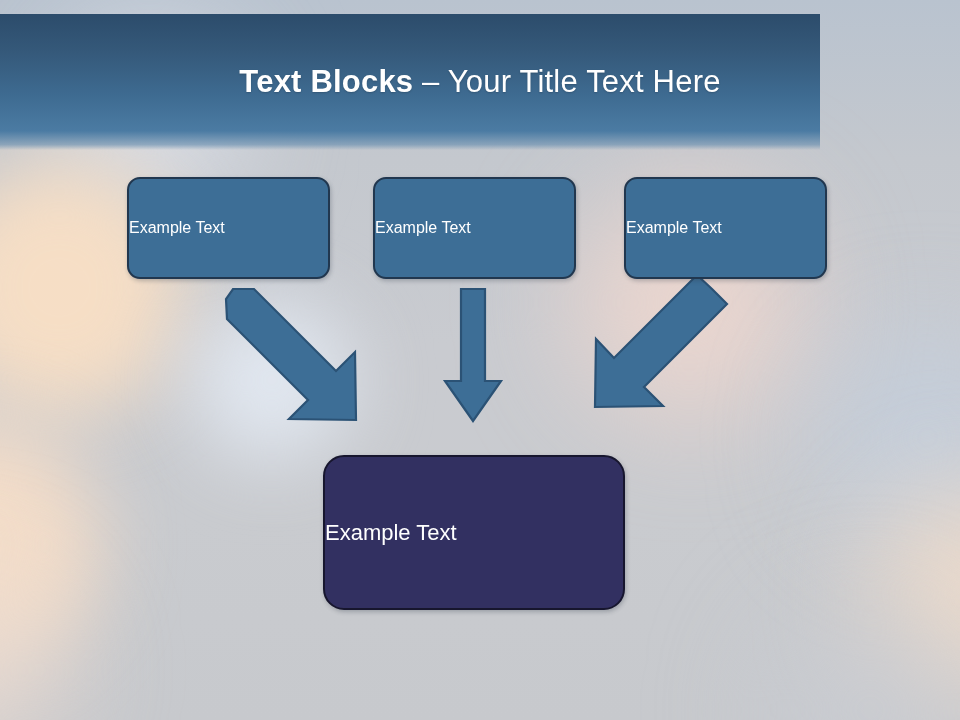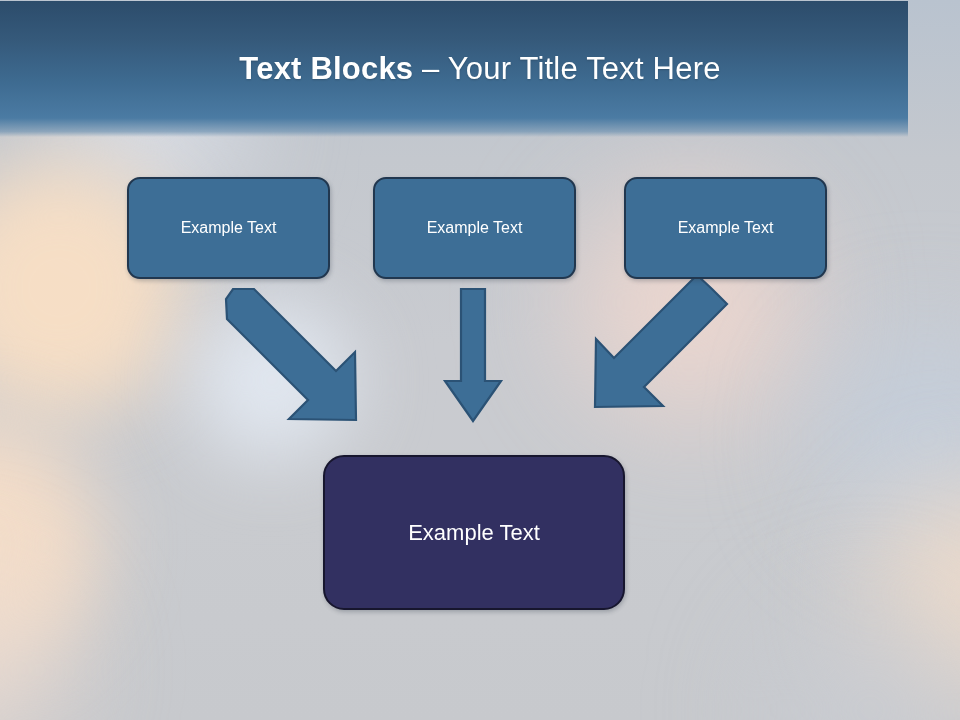--- a/index.html
+++ b/index.html
@@ -35,22 +35,22 @@
 
   .blob {
     position:absolute;
     border-radius:50%;
     filter:blur(38px);
   }
   .blob-soft { filter:blur(55px); }
 
   
   .banner {
-    position:absolute; top:1px; left:0;
-    width:908px; height:136px;
+    position:absolute; top:14px; left:0;
+    width:820px; height:136px;
     background:linear-gradient(180deg,
       #2c4c6b 0%,
       #35597a 28%,
       #3e6b91 60%,
       #4b7ba3 86%,
       rgba(104,142,175,0.65) 96%,
       rgba(150,168,188,0.0) 100%);
     padding-left:48px;
   }
 
@@ -66,21 +66,21 @@
     text-shadow:0 1px 2px rgba(0,0,0,0.18);
   }
   .title-strong { font-weight:bold; }
   .title-light  { font-weight:normal; }
 
   
   .tbox {
     position:absolute;
     display:flex;
     align-items:center;
-    justify-content:center;
+    justify-content:flex-start;
     text-align:center;
     color:#ffffff;
     border-radius:13px;
     box-shadow:1px 2px 4px rgba(40,50,65,0.28);
   }
 
   .tbox-top {
     width:203px; height:102px;
     background:#3d6e96;
     border:2px solid #21374f;

